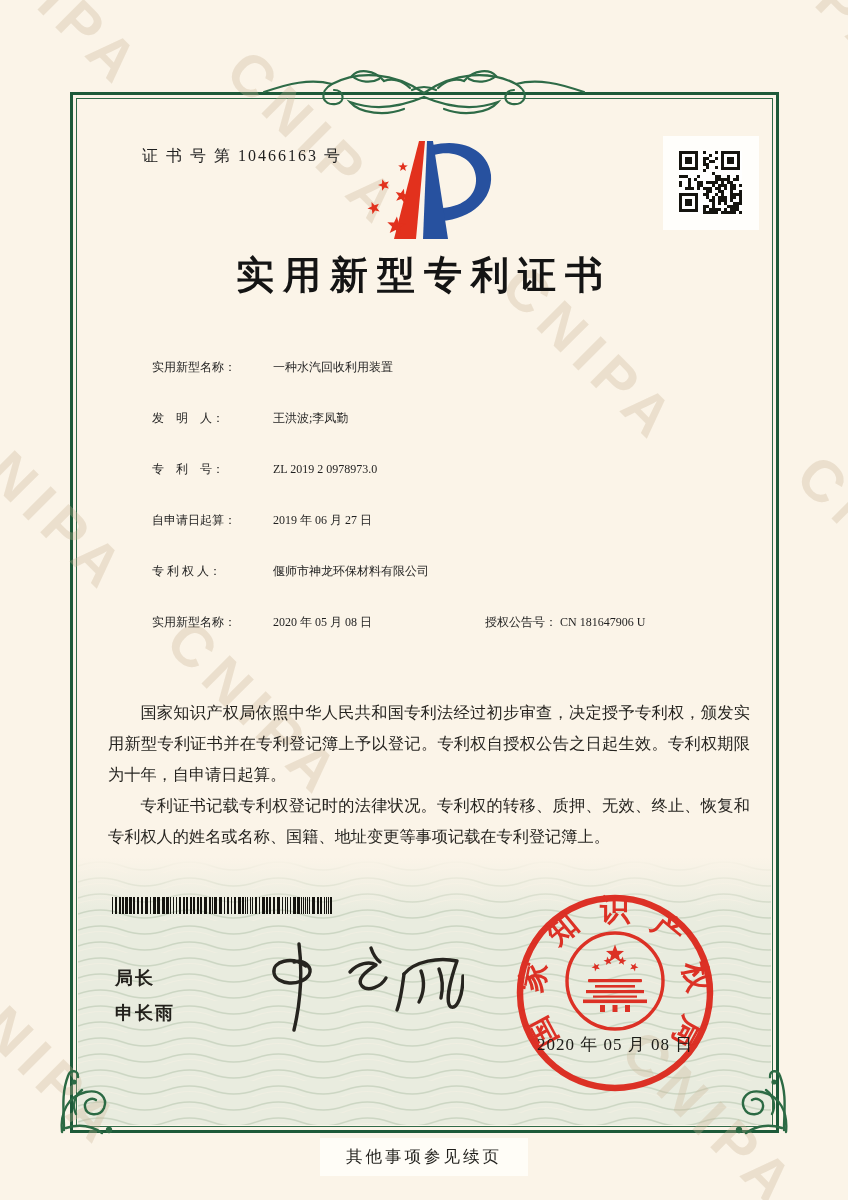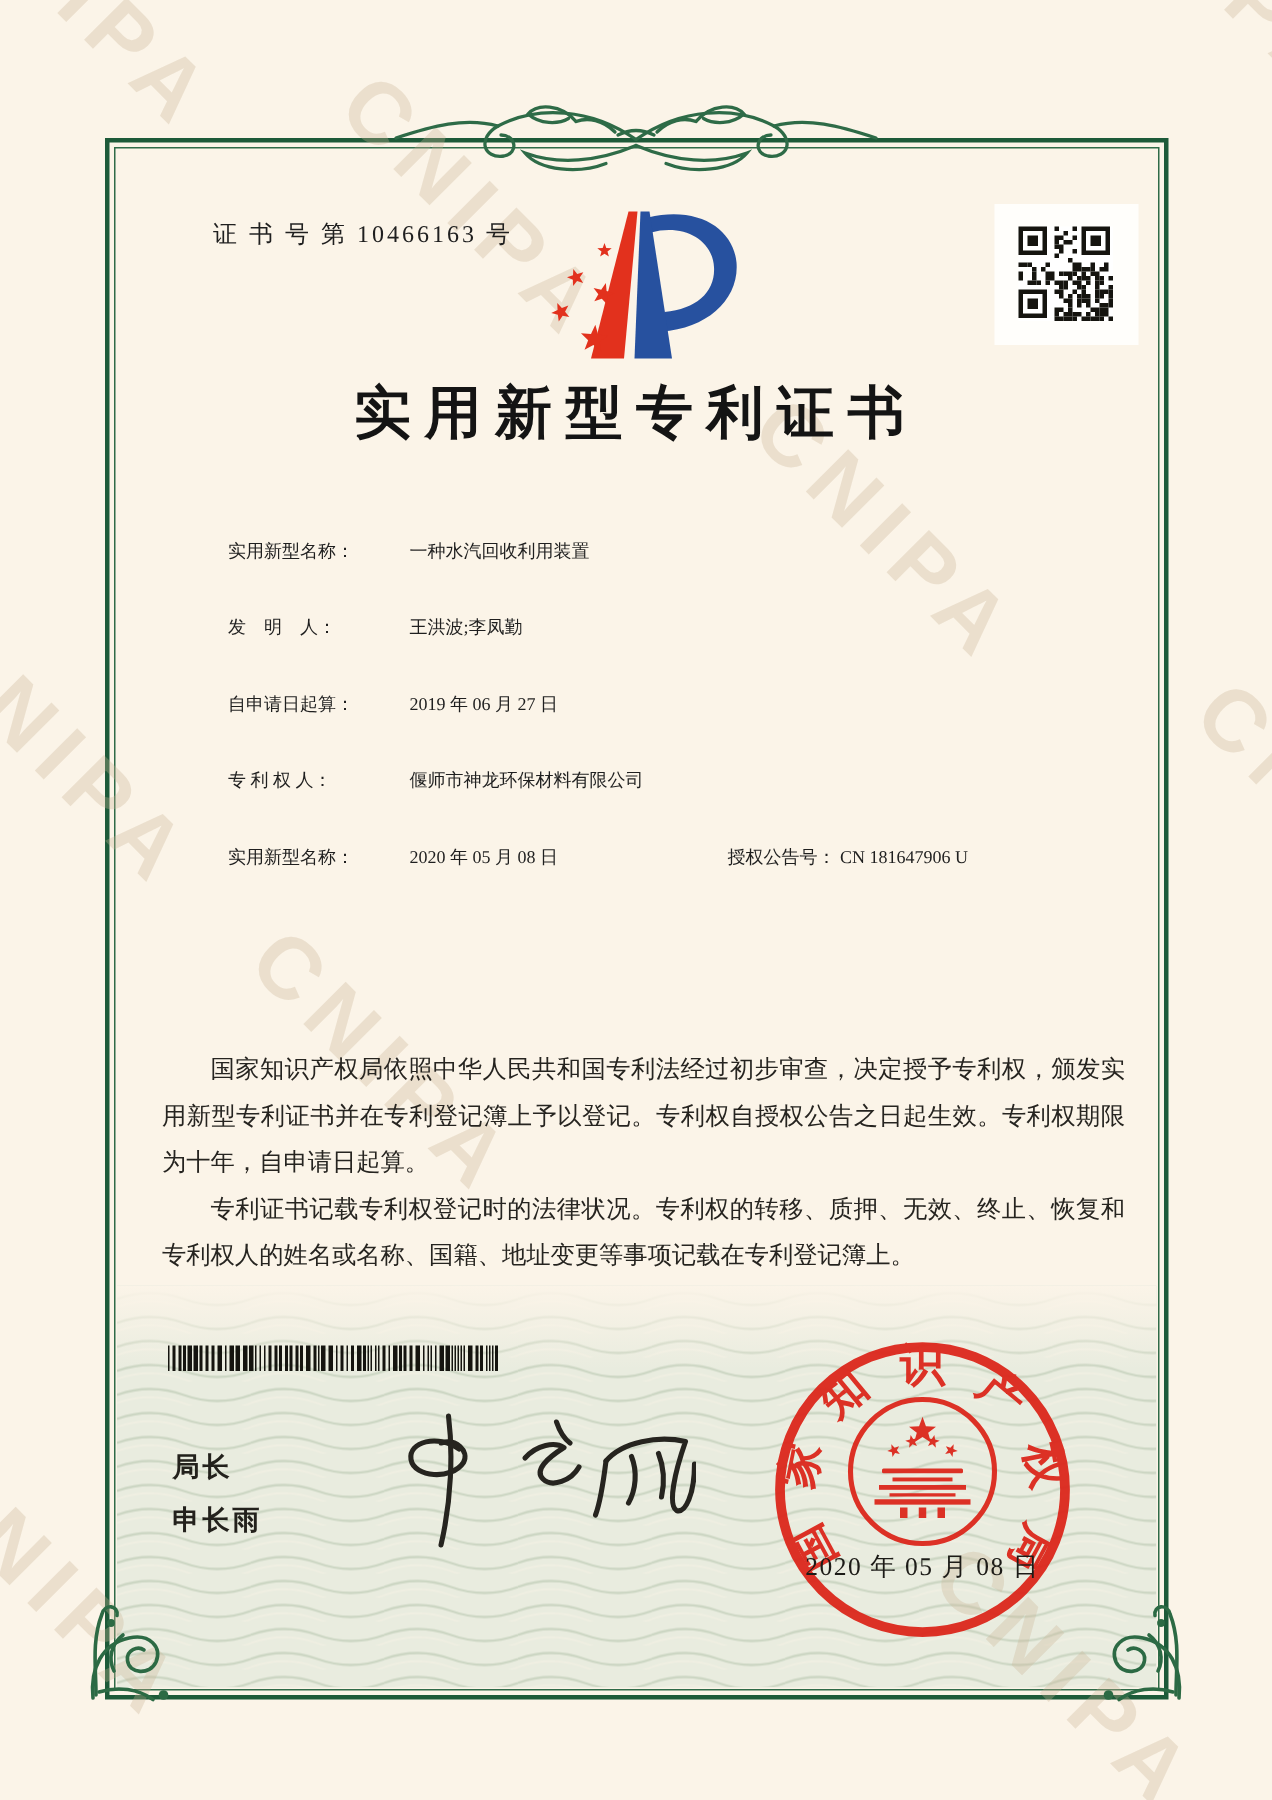--- a/index.html
+++ b/index.html
@@ -288,20 +288,24 @@
   <div class="fields">
     <div class="frow">
       <span class="flabel">实用新型名称：</span>
       <span class="fvalue">一种水汽回收利用装置</span>
     </div>
     <div class="frow">
       <span class="flabel">发　明　人：</span>
       <span class="fvalue">王洪波;李凤勤</span>
     </div>
     <div class="frow">
+      <span class="flabel">专　利　号：</span>
+      <span class="fvalue">ZL 2019 2 0978973.0</span>
+    </div>
+    <div class="frow">
       <span class="flabel">自申请日起算：</span>
       <span class="fvalue">2019 年 06 月 27 日</span>
     </div>
     <div class="frow">
       <span class="flabel">专 利 权 人：</span>
       <span class="fvalue">偃师市神龙环保材料有限公司</span>
     </div>
     <div class="frow">
       <span class="flabel">实用新型名称：</span>
       <span class="fvalue">2020 年 05 月 08 日</span>
@@ -359,14 +363,15 @@
         <rect x="-22" y="14.5" width="44" height="2.2"></rect>
         <rect x="-32" y="18.5" width="64" height="3.6"></rect>
         <rect x="-15" y="24" width="5" height="7"></rect>
         <rect x="-2.5" y="24" width="5" height="7"></rect>
         <rect x="10" y="24" width="5" height="7"></rect>
       </g>
     </g>
   </svg>
   <div class="seal-date">2020 年 05 月 08 日</div>
 
+  <div class="note">其他事项参见续页</div>
 
 </div>
 
 </body></html>

